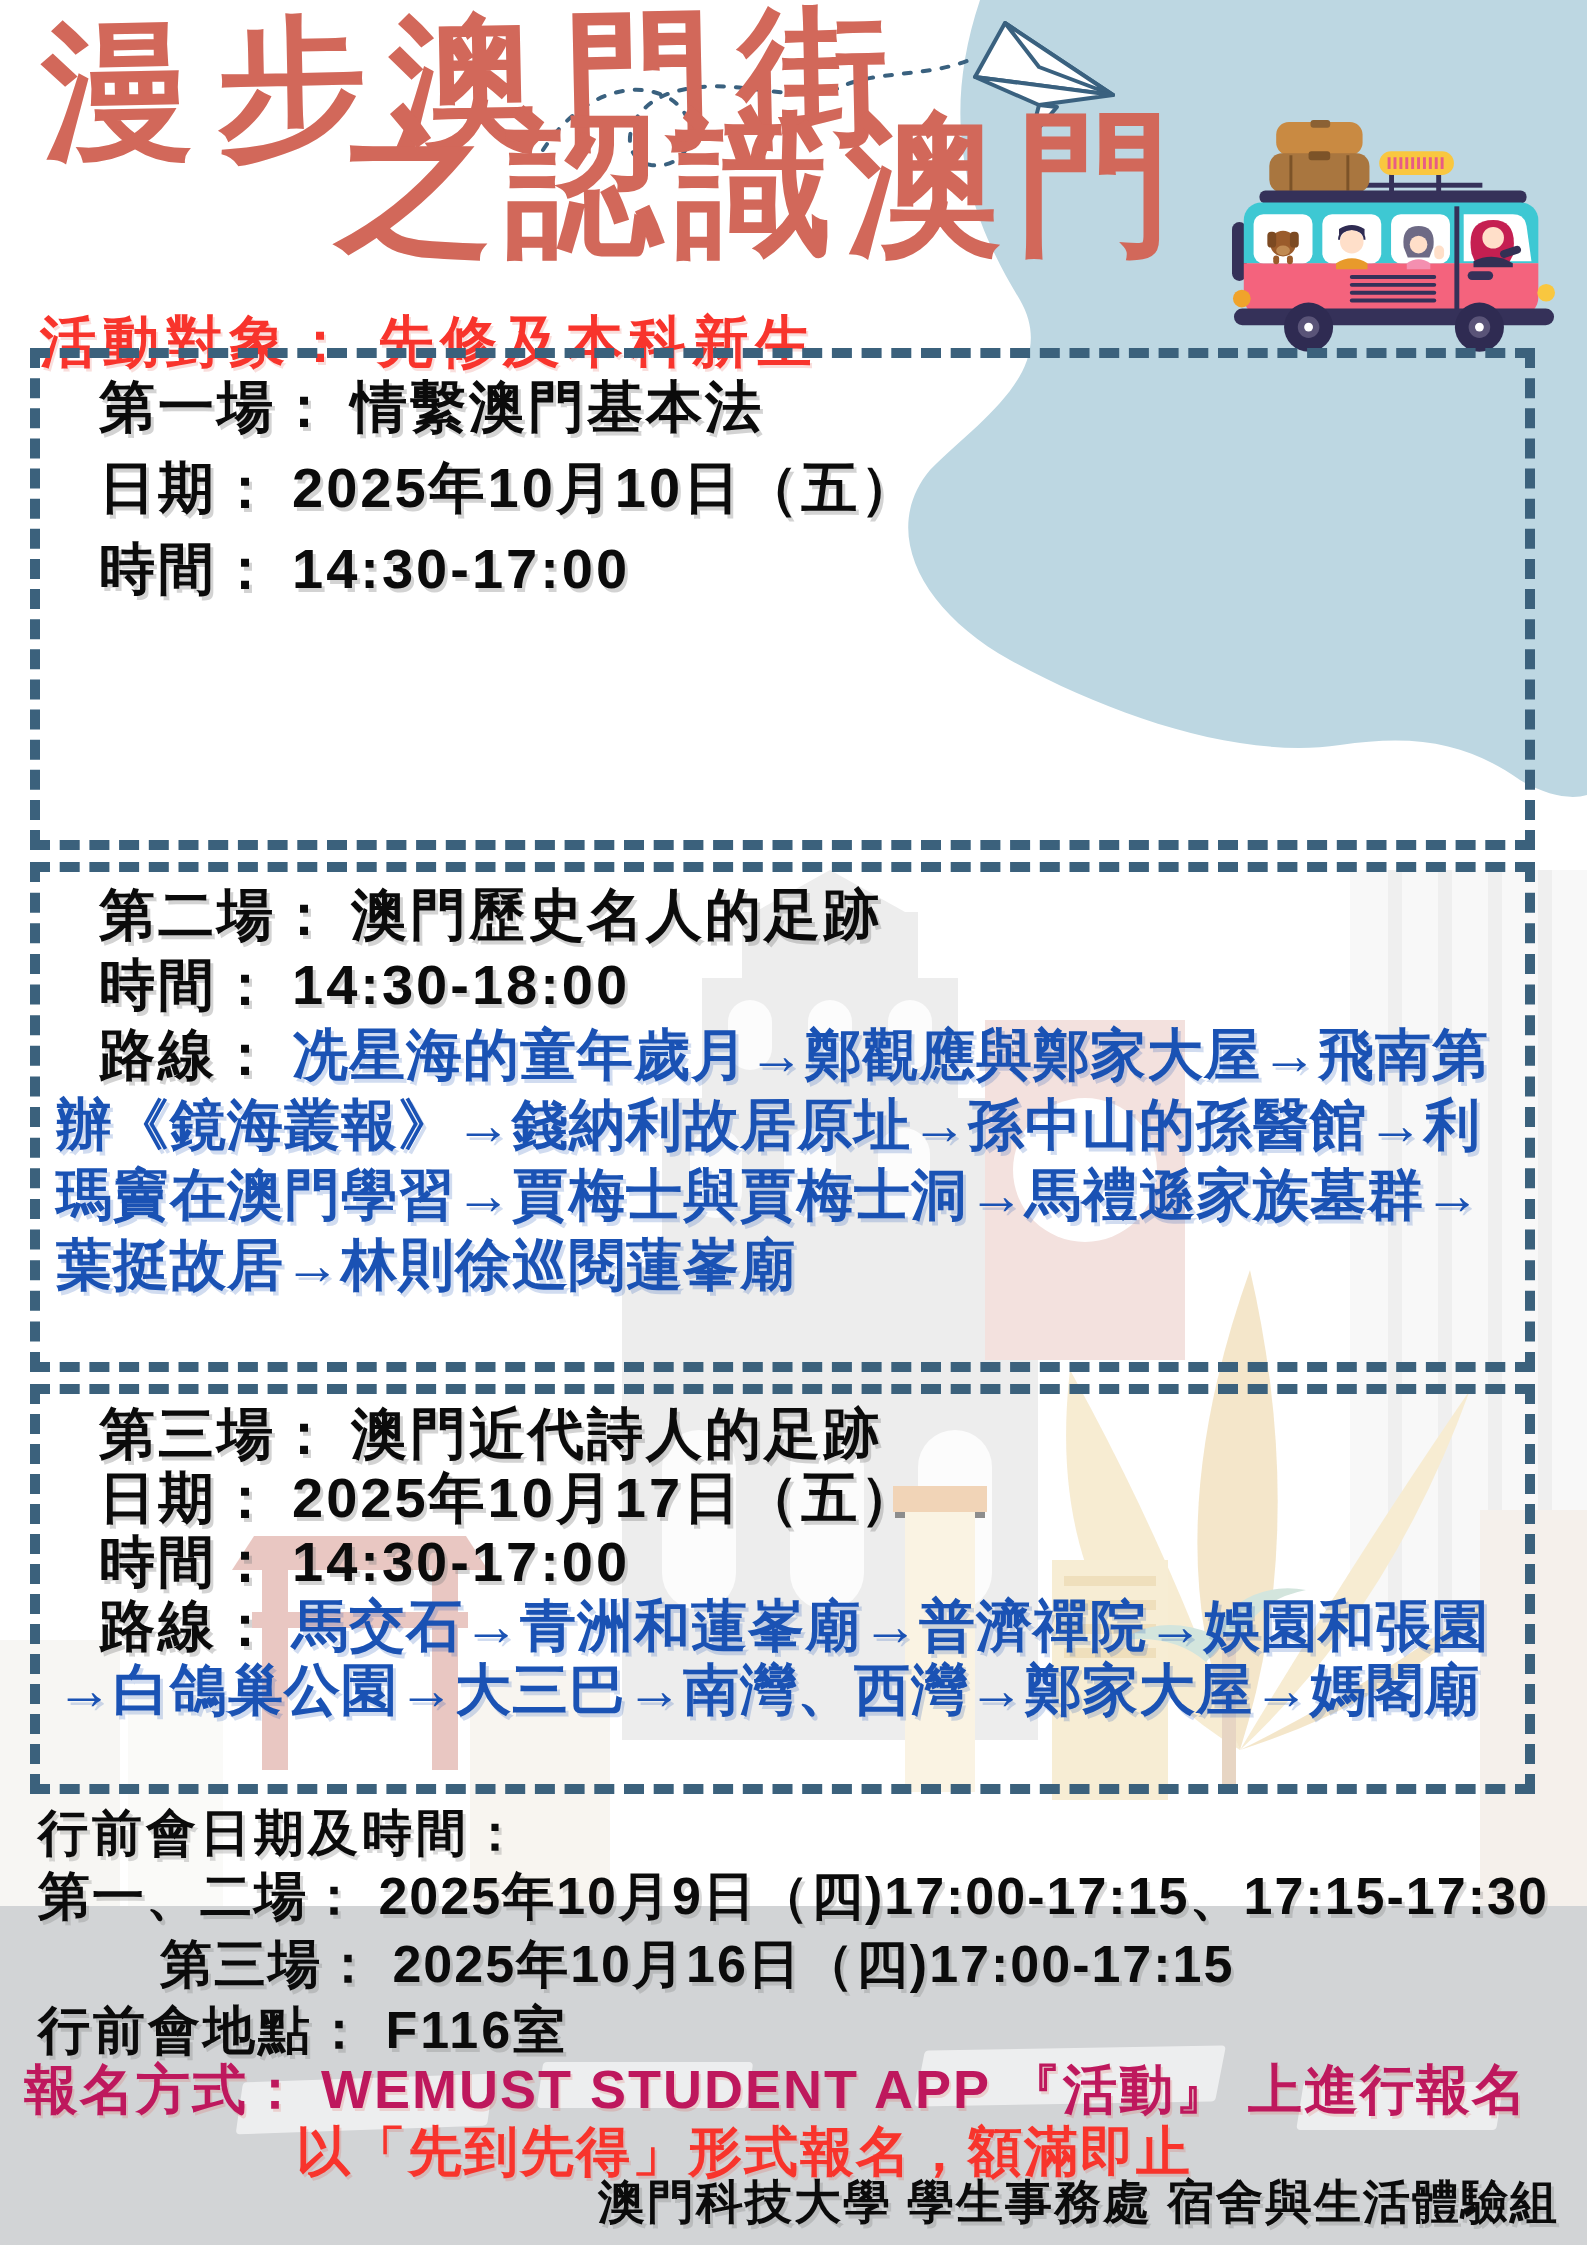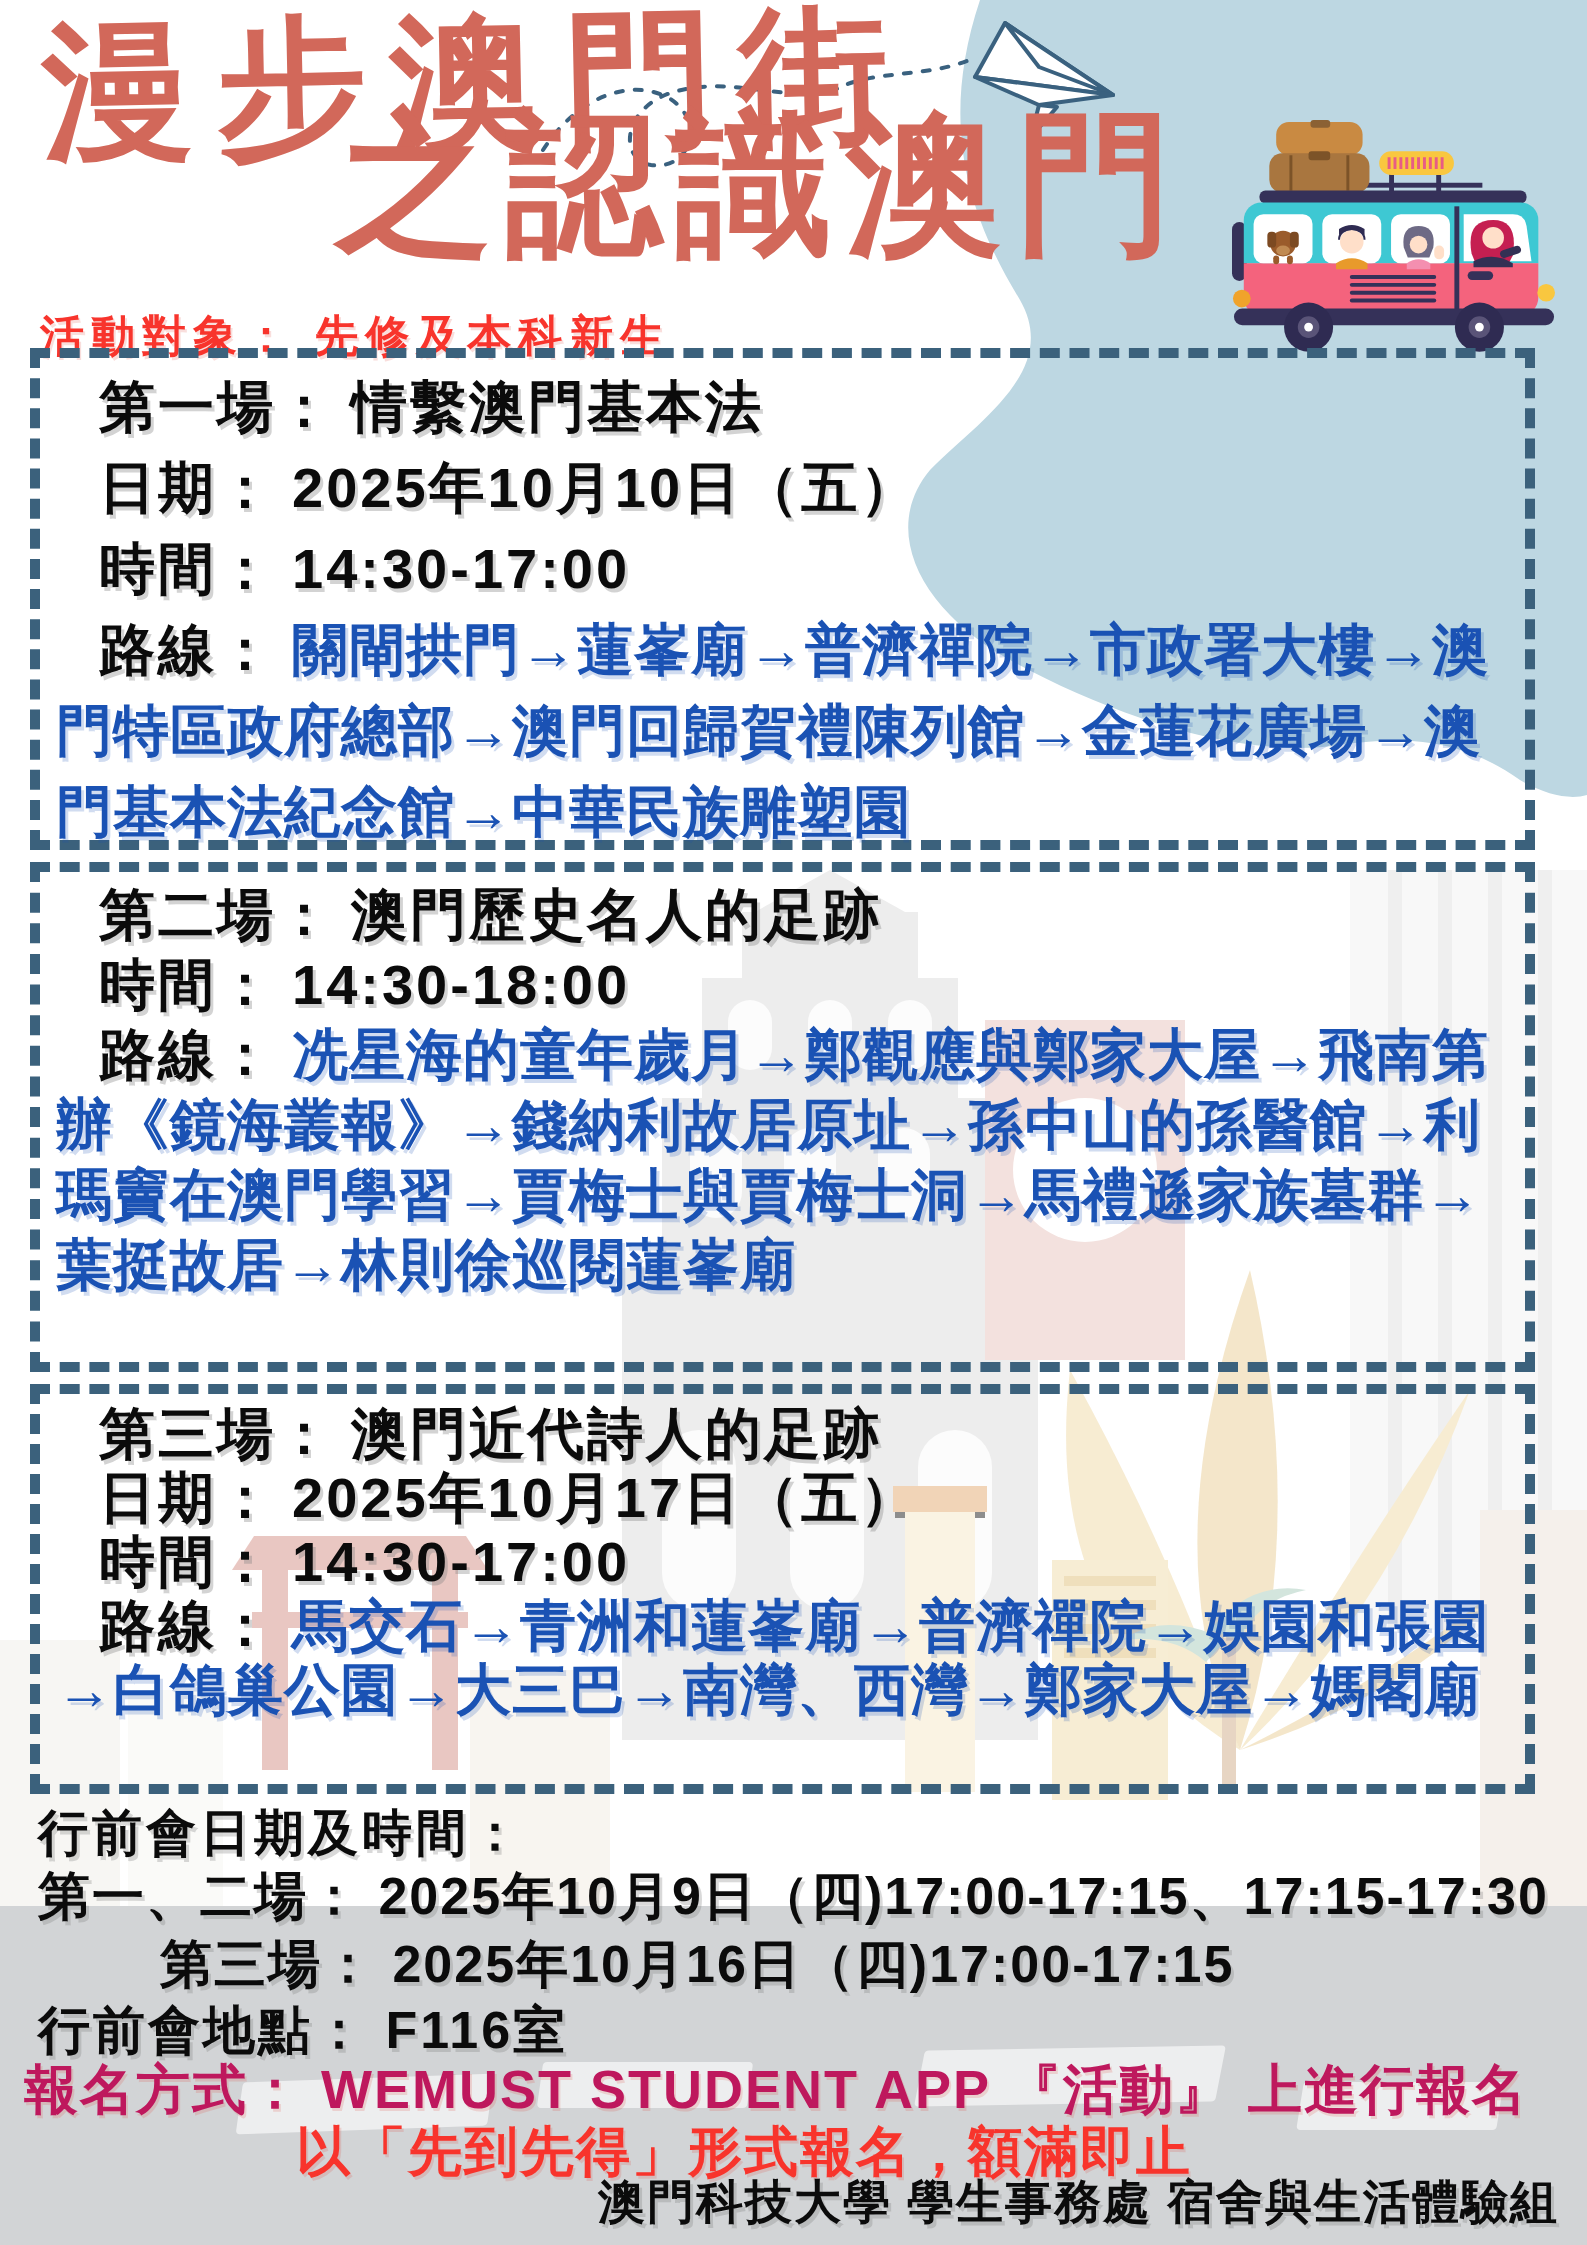--- a/index.html
+++ b/index.html
@@ -24,21 +24,21 @@
     font-size:150px;line-height:1;color:#d2685a;letter-spacing:24px;
     transform:rotate(-1.2deg);white-space:nowrap;
   }
   .title-line2{
     position:absolute;left:336px;top:106px;z-index:7;
     font-size:156px;line-height:1;color:#d2685a;letter-spacing:14px;
     white-space:nowrap;
   }
   .audience{
     position:absolute;left:40px;top:314px;z-index:8;
-    font-size:44px;line-height:1;color:#f8342c;letter-spacing:7px;white-space:nowrap;
+    font-size:56px;line-height:1;color:#f8342c;letter-spacing:7px;white-space:nowrap;
     text-shadow:2px 3px 0 rgba(220,70,60,.18);
   }
 
   
   .box{
     position:absolute;left:30px;width:1505px;box-sizing:border-box;z-index:8;
     border:10px dashed #3b617c;padding:8px 16px 0 16px;background:transparent;
   }
   .box p{margin:0;font-size:56px;color:#0b0b0b;letter-spacing:3px;
     text-shadow:3px 4px 0 rgba(128,128,128,.35);}
@@ -244,21 +244,20 @@
 
   <div class="title-line1">漫步澳門街</div>
   <div class="title-line2">之認識澳門</div>
 
   <div class="audience"><span>活動對象：</span> <span>先修及本科新生</span></div>
 
   <div class="box" id="box1">
     <p><span class="lbl">第一場：</span><span>情繫澳門基本法</span></p>
     <p><span class="lbl">日期：</span><span>2025年10月10日（五）</span></p>
     <p><span class="lbl">時間：</span><span>14:30-17:00</span></p>
-    <p><span class="lbl">路線：</span><span class="route">關閘拱門→蓮峯廟→普濟禪院→市政署大樓→澳門特區政府總部→澳門回歸賀禮陳列館→金蓮花廣場→澳門基本法紀念館→中華民族雕塑園</span></p>
   </div>
 
   <div class="box" id="box2">
     <p><span class="lbl">第二場：</span><span>澳門歷史名人的足跡</span></p>
     <p><span class="lbl">時間：</span><span>14:30-18:00</span></p>
     <p><span class="lbl">路線：</span><span class="route">冼星海的童年歲月→鄭觀應與鄭家大屋→飛南第辦《鏡海叢報》→錢納利故居原址→孫中山的孫醫館→利瑪竇在澳門學習→賈梅士與賈梅士洞→馬禮遜家族墓群→葉挺故居→林則徐巡閱蓮峯廟</span></p>
   </div>
 
   <div class="box" id="box3">
     <p><span class="lbl">第三場：</span><span>澳門近代詩人的足跡</span></p>

